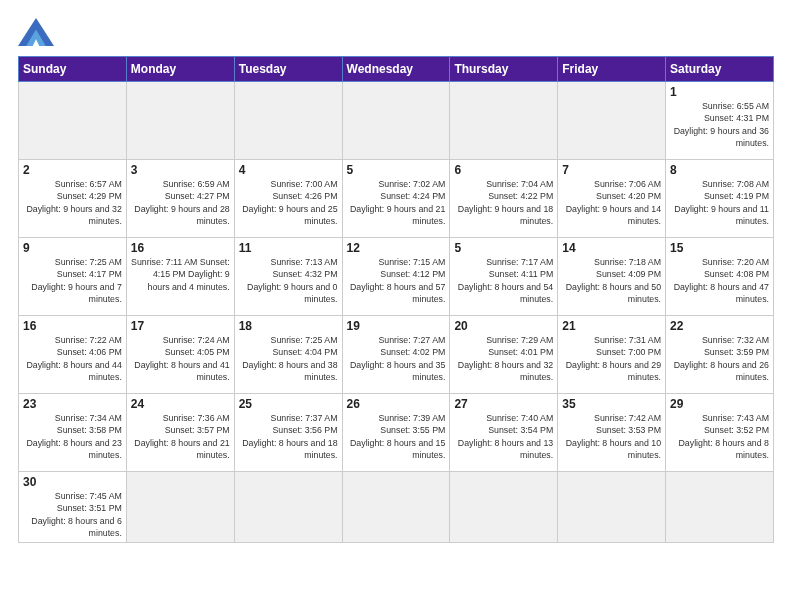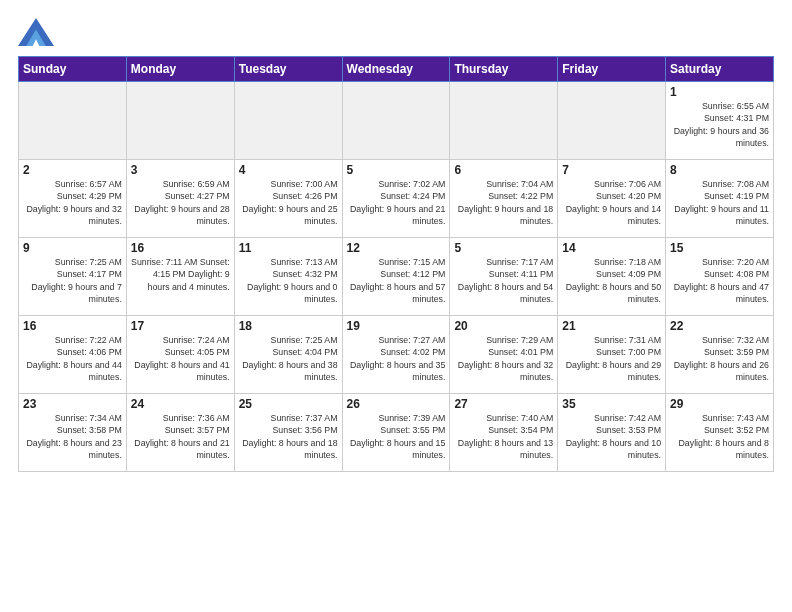--- a/index.html
+++ b/index.html
@@ -342,15 +342,30 @@
 and 10 minutes.</div>
           </td>
           <td>
             <span class="day-num">29</span>
             <div class="day-info">Sunrise: 7:43 AM
 Sunset: 3:52 PM
 Daylight: 8 hours
 and 8 minutes.</div>
           </td>
         </tr>
+        <tr>
+          <td class="last-row">
+            <span class="day-num">30</span>
+            <div class="day-info">Sunrise: 7:45 AM
+Sunset: 3:51 PM
+Daylight: 8 hours
+and 6 minutes.</div>
+          </td>
+          <td class="empty last-row"></td>
+          <td class="empty last-row"></td>
+          <td class="empty last-row"></td>
+          <td class="empty last-row"></td>
+          <td class="empty last-row"></td>
+          <td class="empty last-row"></td>
+        </tr>
       </tbody>
   </table>
 </div>
 
 </body></html>

